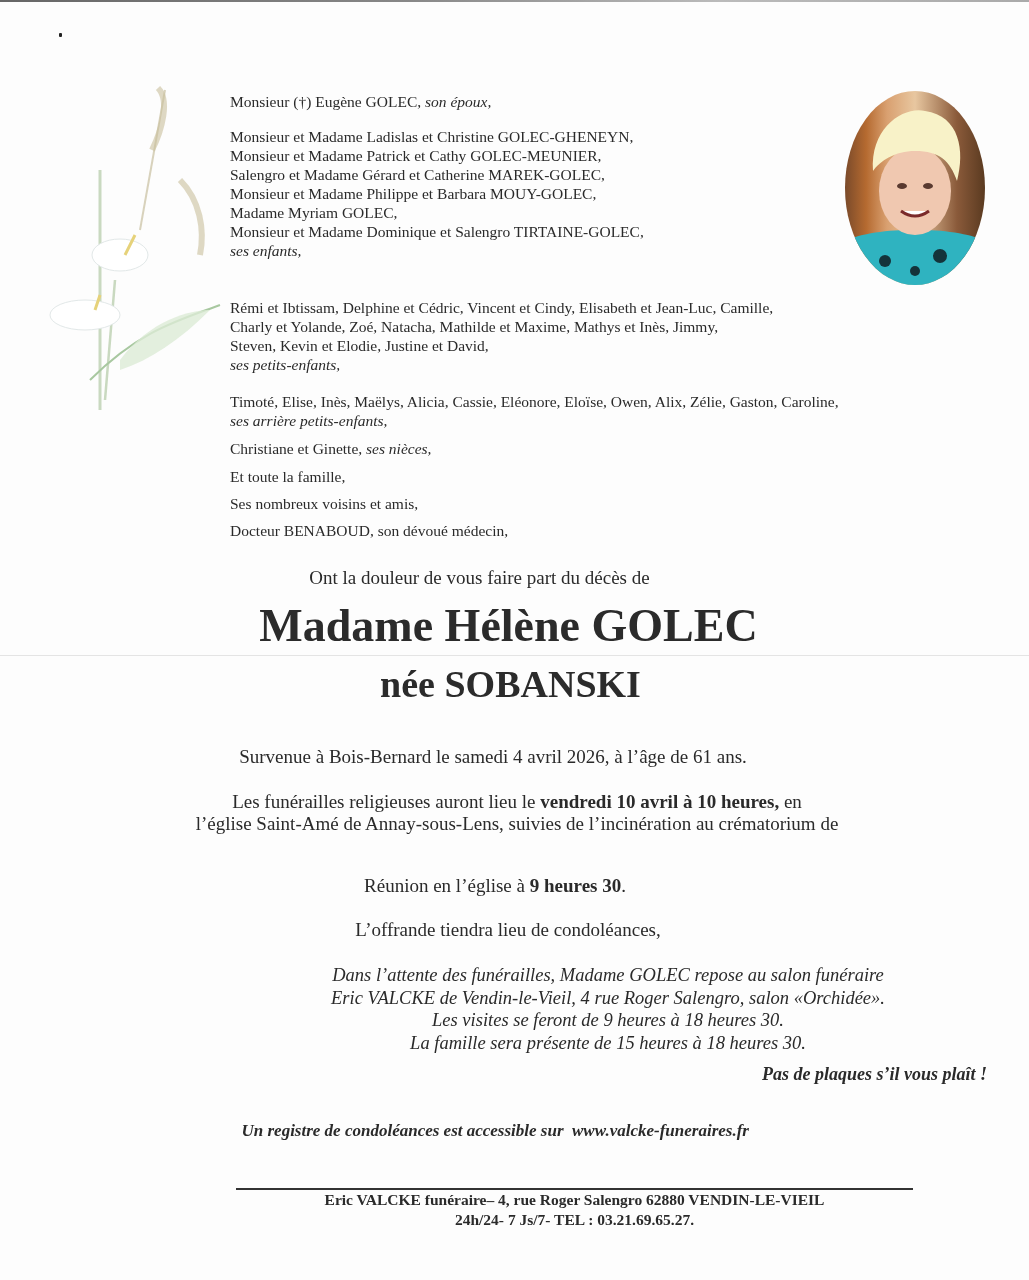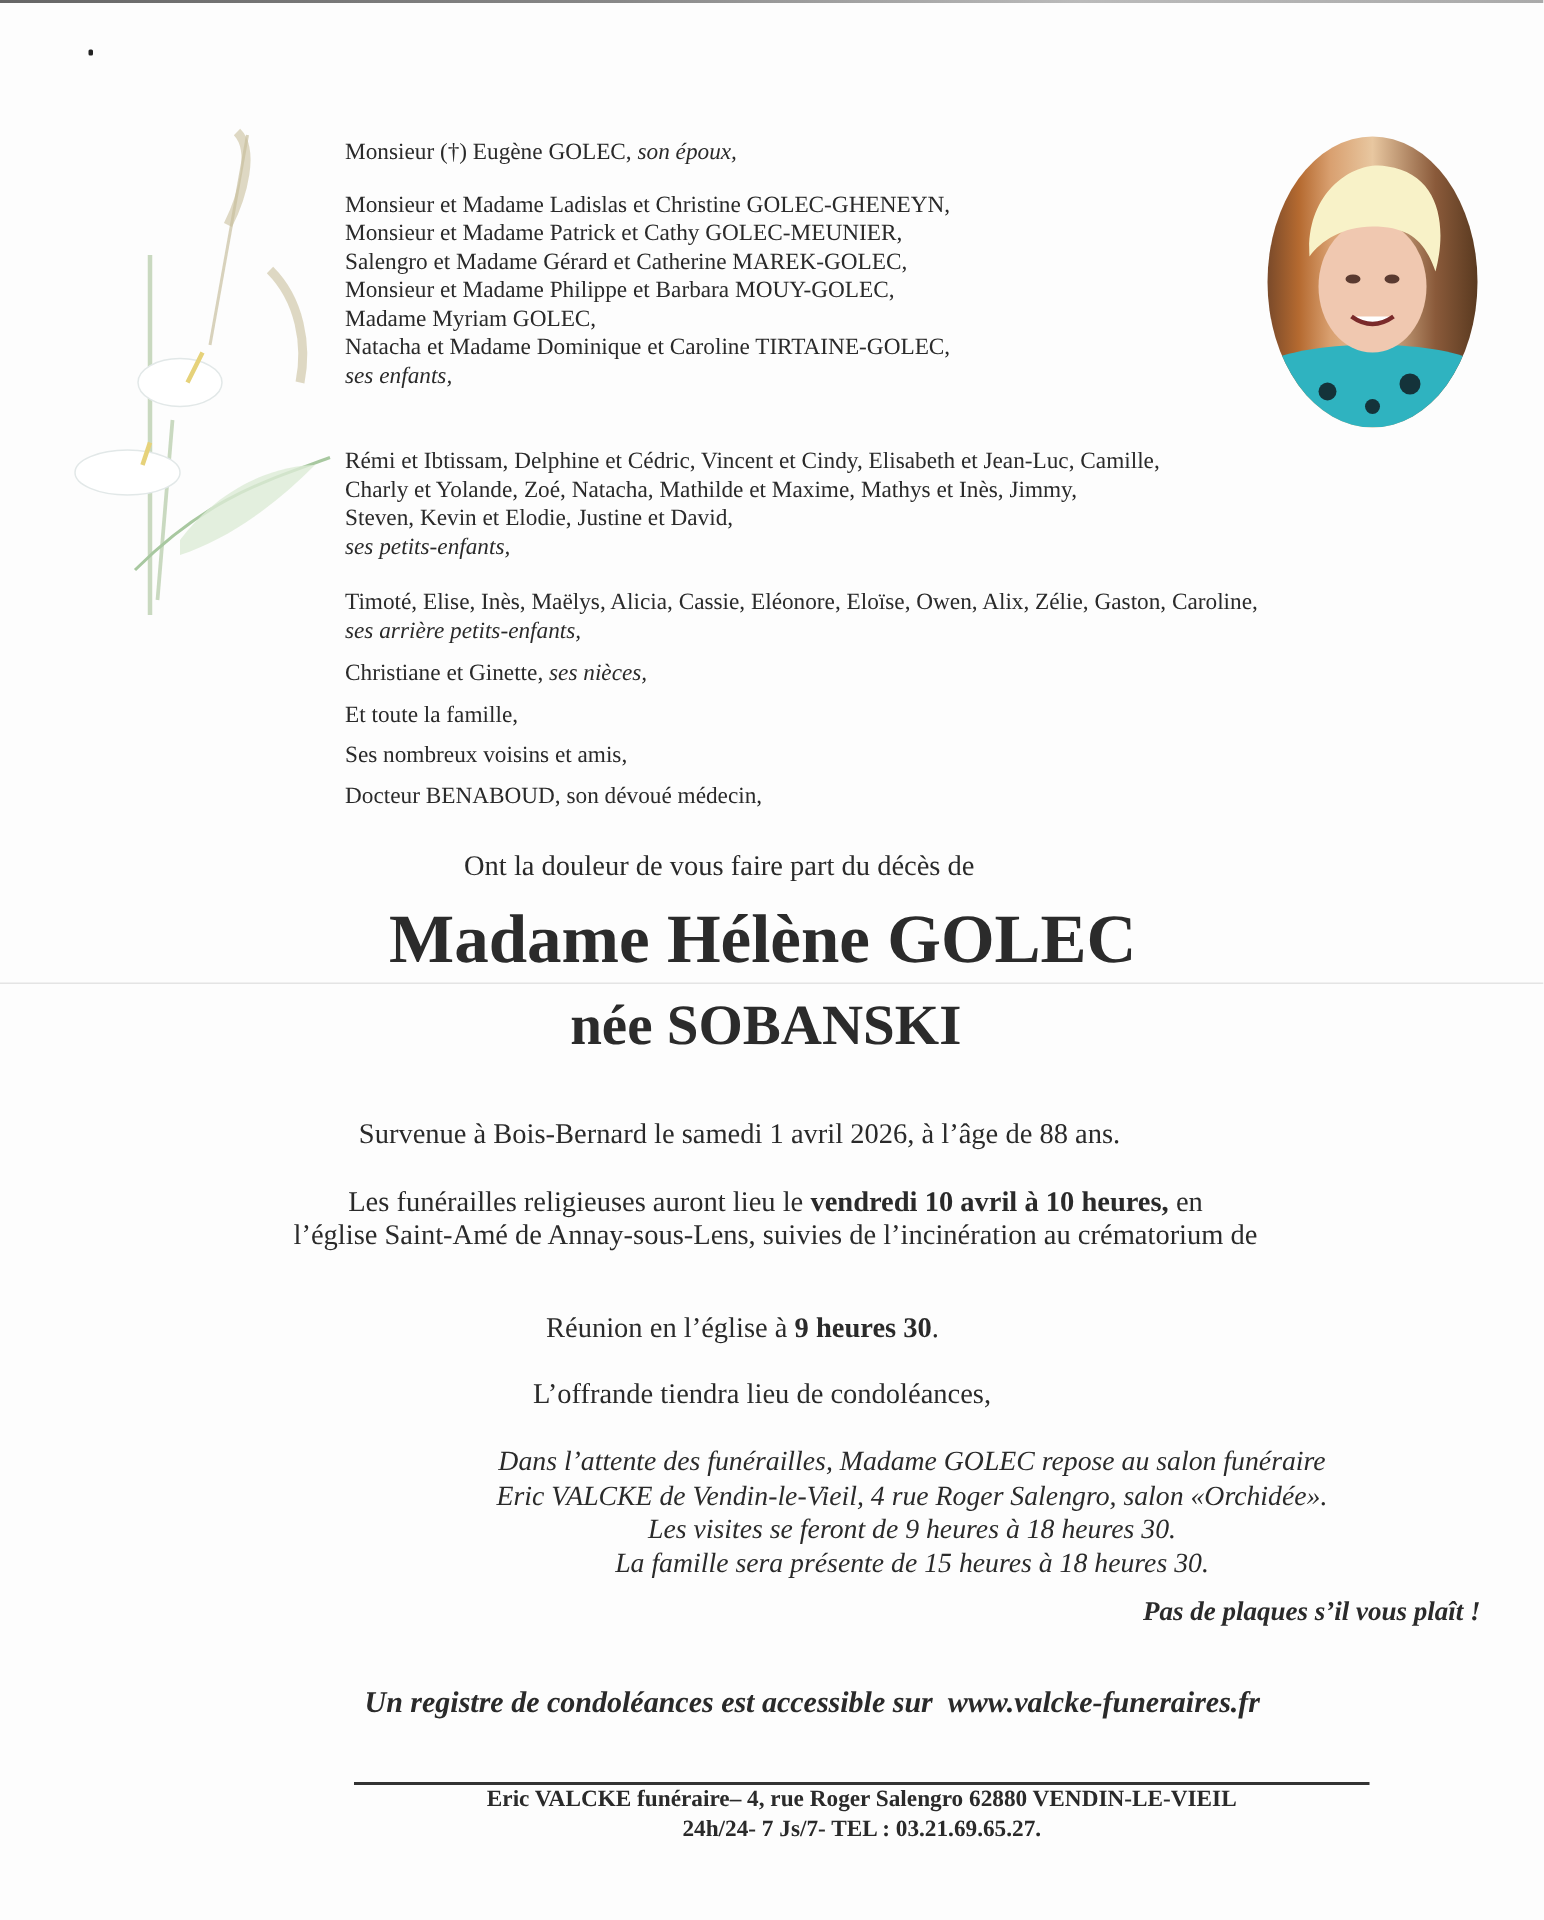--- a/index.html
+++ b/index.html
@@ -62,21 +62,21 @@
 <div class="block" style="top:92px;">
   <p><span>Monsieur (†) Eugène GOLEC, </span><span class="it">son époux,</span></p>
 </div>
 
 <div class="block" style="top:127px;">
   <p>Monsieur et Madame Ladislas et Christine GOLEC-GHENEYN,</p>
   <p>Monsieur et Madame Patrick et Cathy GOLEC-MEUNIER,</p>
   <p>Salengro et Madame Gérard et Catherine MAREK-GOLEC,</p>
   <p>Monsieur et Madame Philippe et Barbara MOUY-GOLEC,</p>
   <p>Madame Myriam GOLEC,</p>
-  <p>Natacha et Madame Dominique et Caroline TIRTAINE-GOLEC,</p>
+  <p>Monsieur et Madame Dominique et Salengro TIRTAINE-GOLEC,</p>
   <p class="it">ses enfants,</p>
 </div>
 
 <div class="block" style="top:298px;">
   <p>Rémi et Ibtissam, Delphine et Cédric, Vincent et Cindy, Elisabeth et Jean-Luc, Camille,</p>
   <p>Charly et Yolande, Zoé, Natacha, Mathilde et Maxime, Mathys et Inès, Jimmy,</p>
   <p>Steven, Kevin et Elodie, Justine et David,</p>
   <p class="it">ses petits-enfants,</p>
 </div>
 
@@ -92,21 +92,21 @@
 <div class="block" style="top:494px;">Ses nombreux voisins et amis,</div>
 <div class="block" style="top:521px;">
   <p>Docteur BENABOUD, son dévoué médecin,</p>
 </div>
 
 <div class="center hl" style="top:567px;left:-35px;">Ont la douleur de vous faire part du décès de</div>
 
 <div class="center title" style="top:600px;left:-6px;">Madame Hélène GOLEC</div>
 <div class="center subtitle" style="top:662px;left:-4px;">née SOBANSKI</div>
 
-<div class="center hl" style="top:746px;left:93px;width:800px;">Survenue à Bois-Bernard le samedi 1 avril 2026, à l’âge de 88 ans.</div>
+<div class="center hl" style="top:746px;left:93px;width:800px;">Survenue à Bois-Bernard le samedi 4 avril 2026, à l’âge de 61 ans.</div>
 
 <div class="center hl" style="top:791px;left:117px;width:800px;">
   <div><span>Les funérailles religieuses auront lieu le </span><span class="b">vendredi 10 avril à 10 heures,</span><span> en</span></div>
   <div>l’église Saint-Amé de Annay-sous-Lens, suivies de l’incinération au crématorium de</div>
 </div>
 
 <div class="center hl" style="top:875px;left:95px;width:800px;">
   <span>Réunion en l’église à </span><span class="b">9 heures 30</span><span>.</span>
 </div>
 
@@ -114,21 +114,21 @@
 
 <div class="center italic-block" style="top:964px;left:208px;width:800px;">
   <div>Dans l’attente des funérailles, Madame GOLEC repose au salon  funéraire</div>
   <div>Eric VALCKE de Vendin-le-Vieil, 4 rue Roger Salengro, salon «Orchidée».</div>
   <div>Les visites se feront de 9 heures à 18 heures 30.</div>
   <div>La famille sera présente de 15 heures à 18 heures 30.</div>
 </div>
 
 <div style="position:absolute;top:1064px;right:42px;font-style:italic;font-weight:bold;font-size:18px;">Pas de plaques s’il vous plaît !</div>
 
-<div style="position:absolute;top:1101px;left:233px;font-style:italic;font-weight:bold;font-size:20px;white-space:pre;">
+<div style="position:absolute;top:1101px;left:233px;font-style:italic;font-weight:bold;font-size:17px;white-space:pre;">
   <span>Un registre de condoléances est accessible sur  </span><span>www.valcke-funeraires.fr</span>
 </div>
 
 <div class="footer-rule"></div>
 <div class="footer">
   <div>Eric VALCKE funéraire– 4, rue Roger Salengro 62880 VENDIN-LE-VIEIL</div>
   <div>24h/24- 7 Js/7- TEL : 03.21.69.65.27.</div>
 </div>
 
 </body></html>

